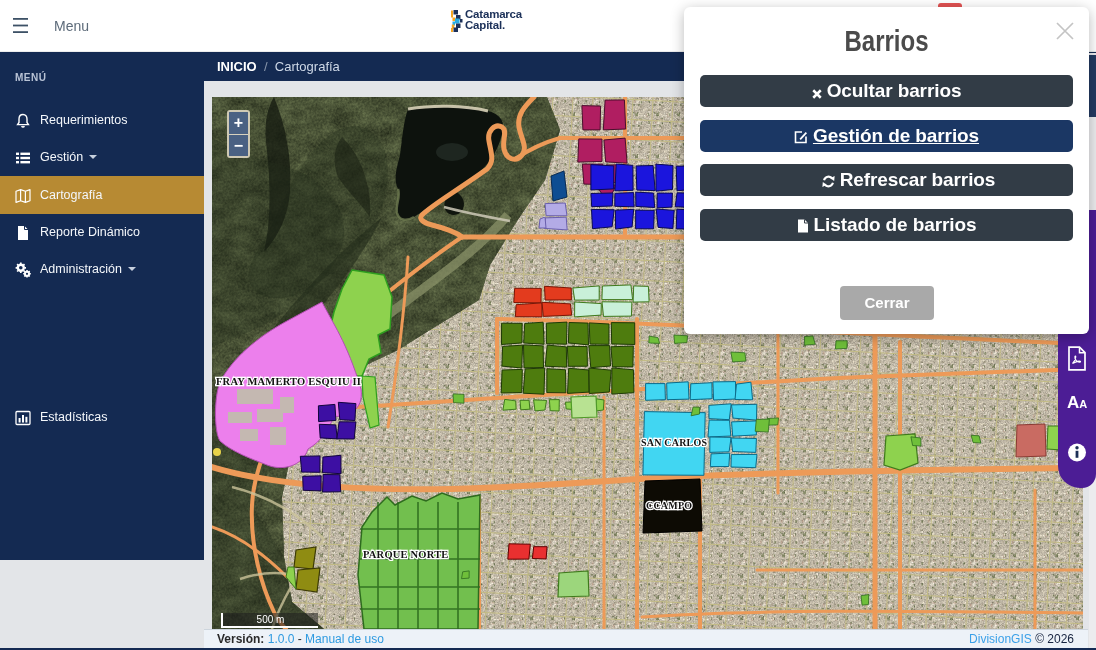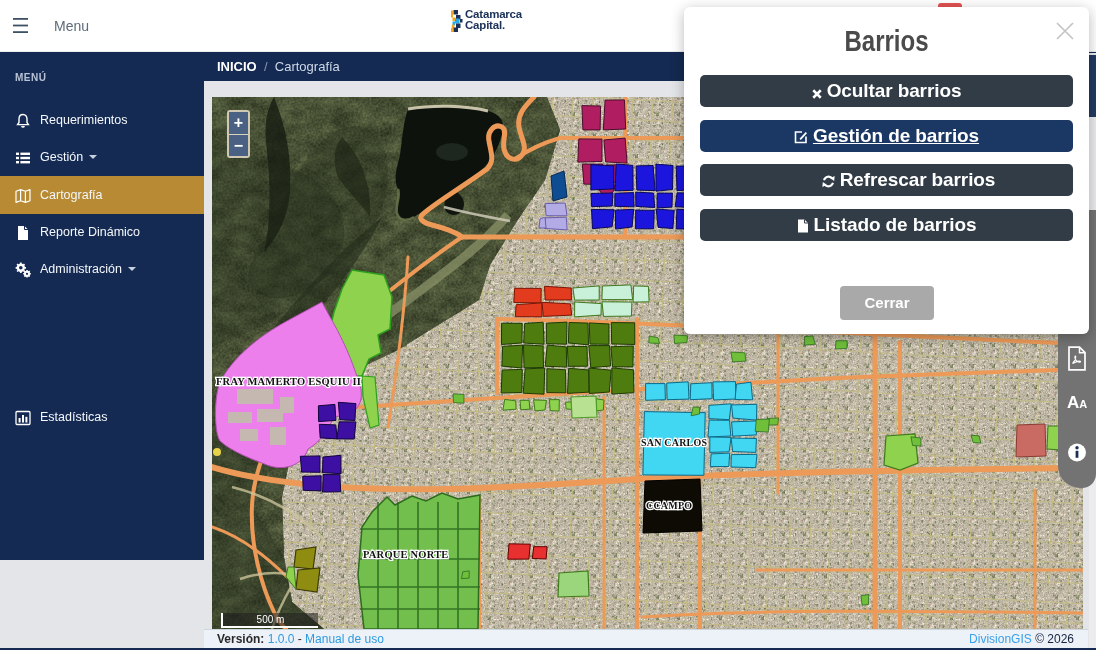--- a/index.html
+++ b/index.html
@@ -22,21 +22,21 @@
   #crumb .in { position:absolute; left:217px; top:7px; font-size:13px; color:#fff; }
   
   #mapbox { position:absolute; left:212px; top:97px; width:871px; height:532px; z-index:1; overflow:hidden; }
   
   #zoomctl { position:absolute; left:227px; top:110px; width:23px; z-index:3; border-radius:3px; overflow:hidden; border:2px solid #cfc9b4; }
   #zoomctl div { width:19px; height:22px; background:#4a6183; color:#fff; font-size:16px; font-weight:bold; text-align:center; line-height:21px; }
   #zoomctl div+div { border-top:1px solid #d8d2be; }
   
   #scalebar { position:absolute; left:221px; top:613px; width:97px; height:15px; background:rgba(30,30,30,.55); border-left:2px solid #fff; border-bottom:2px solid #fff; z-index:3; color:#fff; font-size:10px; text-align:center; line-height:13px; }
   
-  #rpanel { position:absolute; left:1058px; top:210px; width:38px; height:278px; background:#737373; border-radius:0 0 14px 22px; z-index:7; }
+  #rpanel { position:absolute; left:1058px; top:210px; width:38px; height:278px; background:#4c1d95; border-radius:0 0 14px 22px; z-index:7; }
   .ricon { position:absolute; left:50%; transform:translateX(-50%); }
   
   #sbar { position:absolute; left:1089px; top:53px; width:7px; height:597px; background:#ececee; z-index:6; }
   #sthumb { position:absolute; left:0; top:2px; width:7px; height:62px; background:#233a61; }
   
   #modal { position:absolute; left:684px; top:7px; width:405px; height:327px; background:#fff; border-radius:6px; box-shadow:0 3px 14px rgba(0,0,0,.28); z-index:9; }
   #modal h1 { font-size:30px; font-weight:bold; color:#4b4b4b; text-align:center; margin-top:17px; transform:scaleX(.8); }
   #mclose { position:absolute; right:13px; top:13px; width:22px; height:22px; }
   .mbtn { position:absolute; left:16px; width:373px; height:32px; border-radius:5px; background:#323c46; color:#fff; font-size:19px; font-weight:bold; text-align:center; line-height:32px; letter-spacing:-0.1px; }
   .mbtn svg { vertical-align:-2px; margin-right:5px; }

